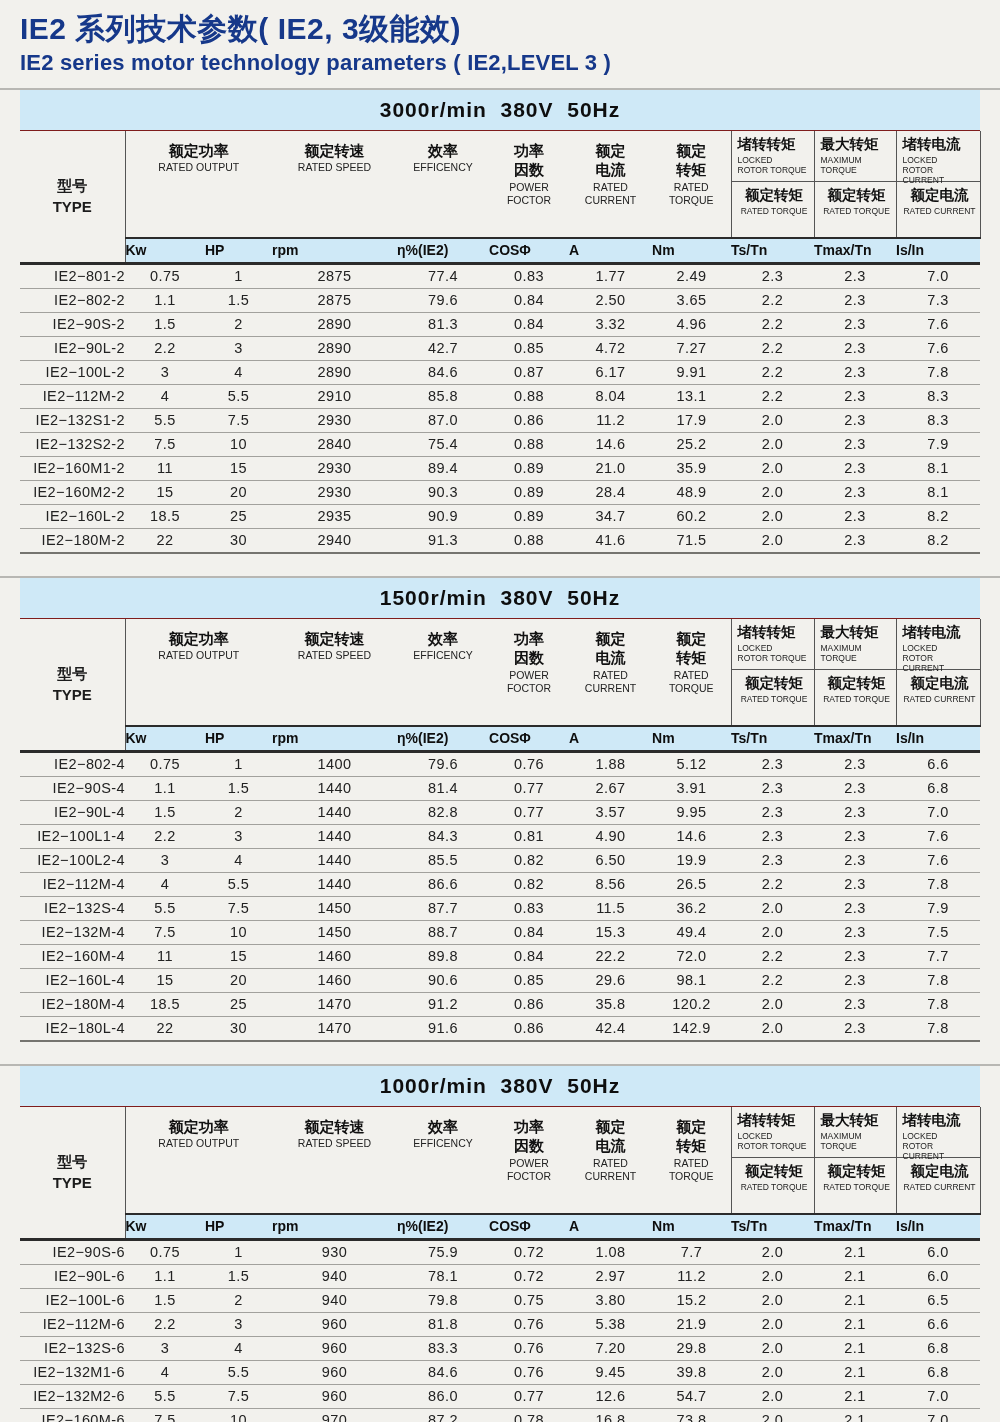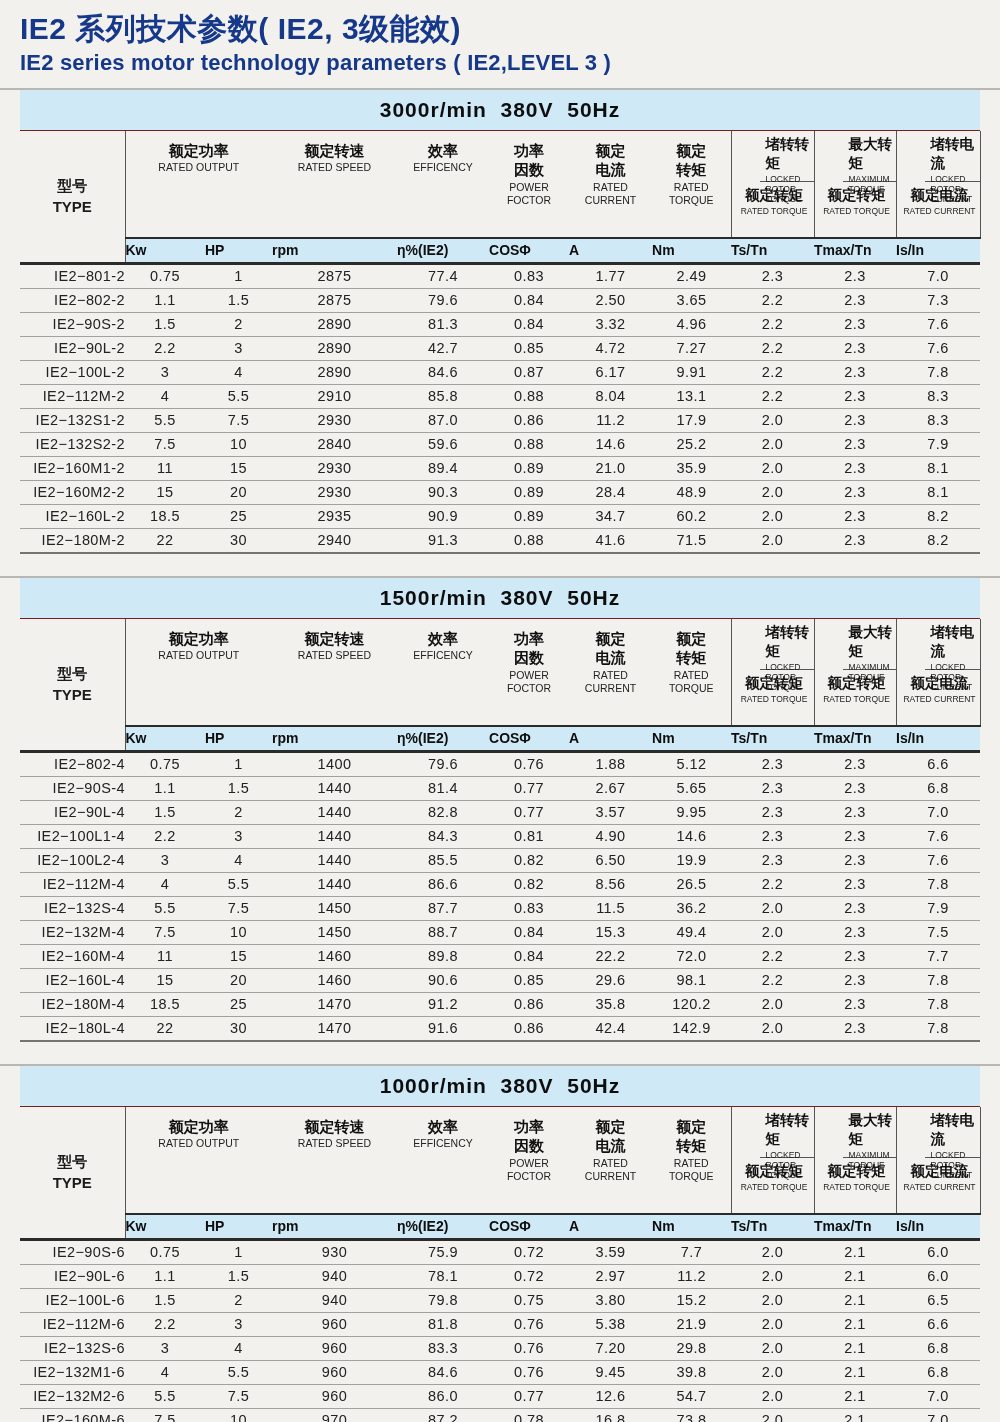--- a/index.html
+++ b/index.html
@@ -36,21 +36,21 @@
     white-space:pre-line;line-height:1.4;
     border-right:1.5px solid #555;border-bottom:3px solid #2b2b2b;
   }
   th.group-cell{height:96px;padding-top:10px;text-align:center;}
   .cn{display:block;font-size:15px;font-weight:bold;white-space:pre-line;line-height:1.3;color:#111;}
   .en{display:block;font-size:10.5px;white-space:pre-line;line-height:1.25;margin-top:1px;color:#222;}
   th.split-cell{border-left:1.5px solid #555;height:96px;}
   th.split-cell.last{border-right:1.5px solid #555;}
   .sub-top{
     height:51px;border-bottom:1.5px solid #555;box-sizing:border-box;
-    padding:4px 3px 0 6px;text-align:left;margin-left:28px;
+    padding:4px 3px 0 6px;text-align:left;
   }
   .sub-bot{height:43px;box-sizing:border-box;padding:4px 3px 0 6px;text-align:center;}
   .sub-top .cn,.sub-bot .cn{font-size:14.5px;}
   .sub-top .en,.sub-bot .en{font-size:8.5px;line-height:1.2;letter-spacing:0;}
   tr.units-row td{
     background:#cfe9f7;height:23px;text-align:left;
     font-size:14px;font-weight:bold;color:#0e0e0e;
     border-top:2px solid #2b2b2b;border-bottom:3px solid #2b2b2b;
     padding:0;
   }
@@ -257,21 +257,21 @@
               <td>17.9</td>
               <td>2.0</td>
               <td>2.3</td>
               <td>8.3</td>
             </tr>
             <tr>
               <td>IE2−132S2-2</td>
               <td>7.5</td>
               <td>10</td>
               <td>2840</td>
-              <td>59.6</td>
+              <td>75.4</td>
               <td>0.88</td>
               <td>14.6</td>
               <td>25.2</td>
               <td>2.0</td>
               <td>2.3</td>
               <td>7.9</td>
             </tr>
             <tr>
               <td>IE2−160M1-2</td>
               <td>11</td>
@@ -442,21 +442,21 @@
               <td>6.6</td>
             </tr>
             <tr>
               <td>IE2−90S-4</td>
               <td>1.1</td>
               <td>1.5</td>
               <td>1440</td>
               <td>81.4</td>
               <td>0.77</td>
               <td>2.67</td>
-              <td>5.65</td>
+              <td>3.91</td>
               <td>2.3</td>
               <td>2.3</td>
               <td>6.8</td>
             </tr>
             <tr>
               <td>IE2−90L-4</td>
               <td>1.5</td>
               <td>2</td>
               <td>1440</td>
               <td>82.8</td>
@@ -688,21 +688,21 @@
         </tr>
       </thead>
       <tbody>
             <tr>
               <td>IE2−90S-6</td>
               <td>0.75</td>
               <td>1</td>
               <td>930</td>
               <td>75.9</td>
               <td>0.72</td>
-              <td>3.59</td>
+              <td>1.08</td>
               <td>7.7</td>
               <td>2.0</td>
               <td>2.1</td>
               <td>6.0</td>
             </tr>
             <tr>
               <td>IE2−90L-6</td>
               <td>1.1</td>
               <td>1.5</td>
               <td>940</td>

